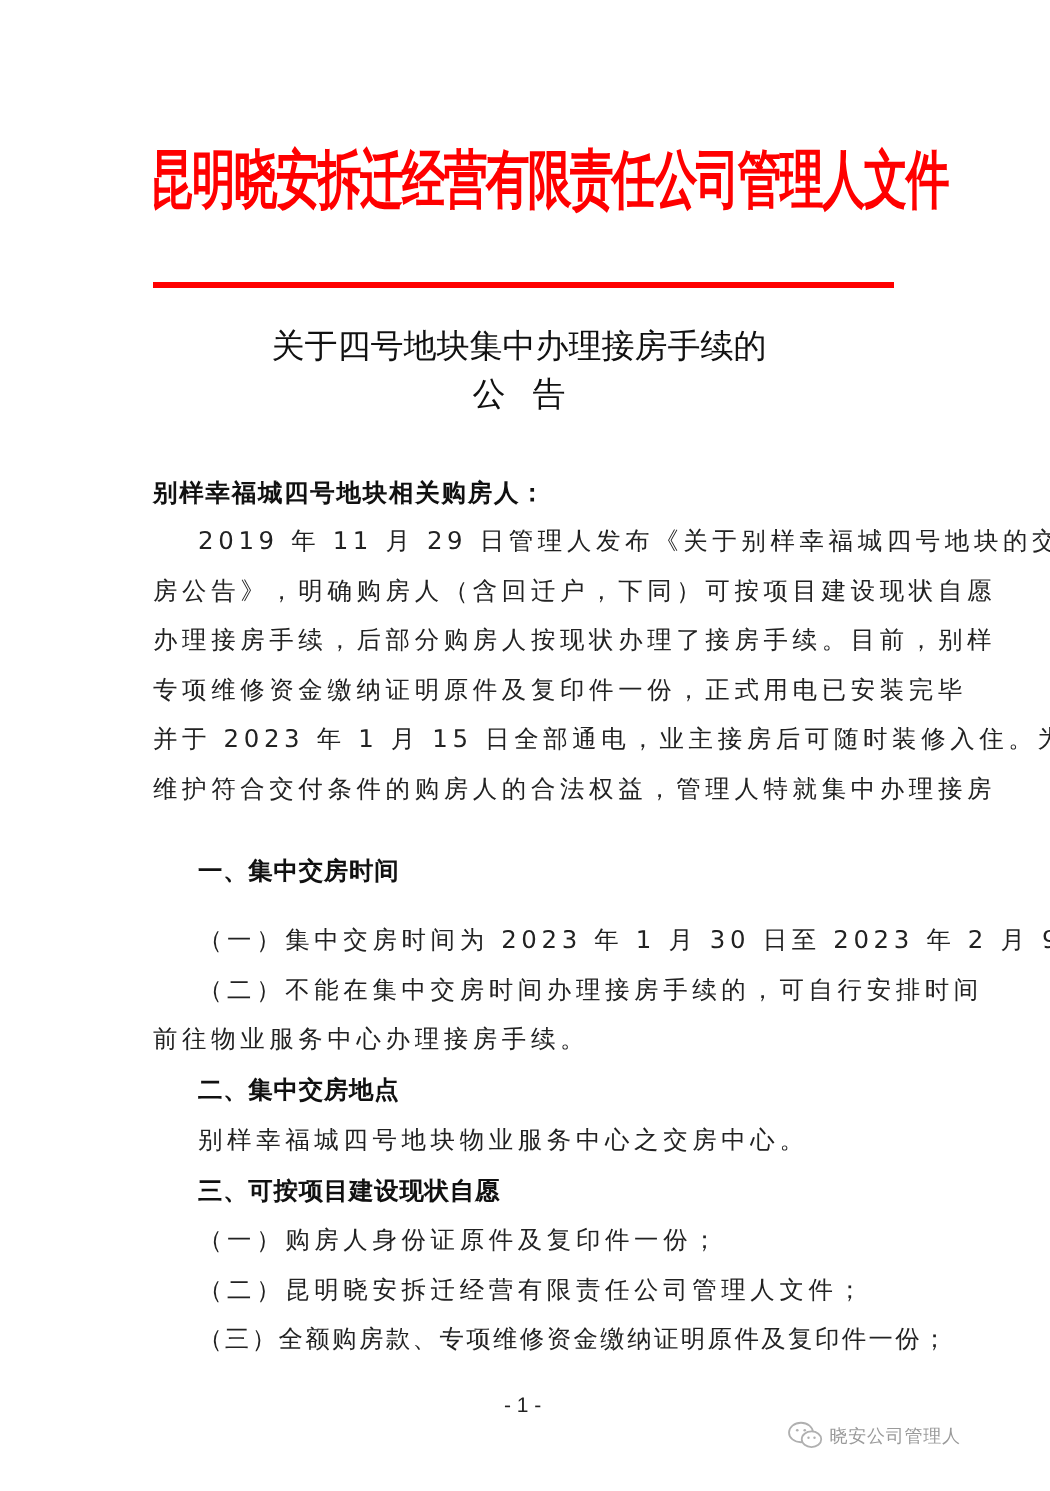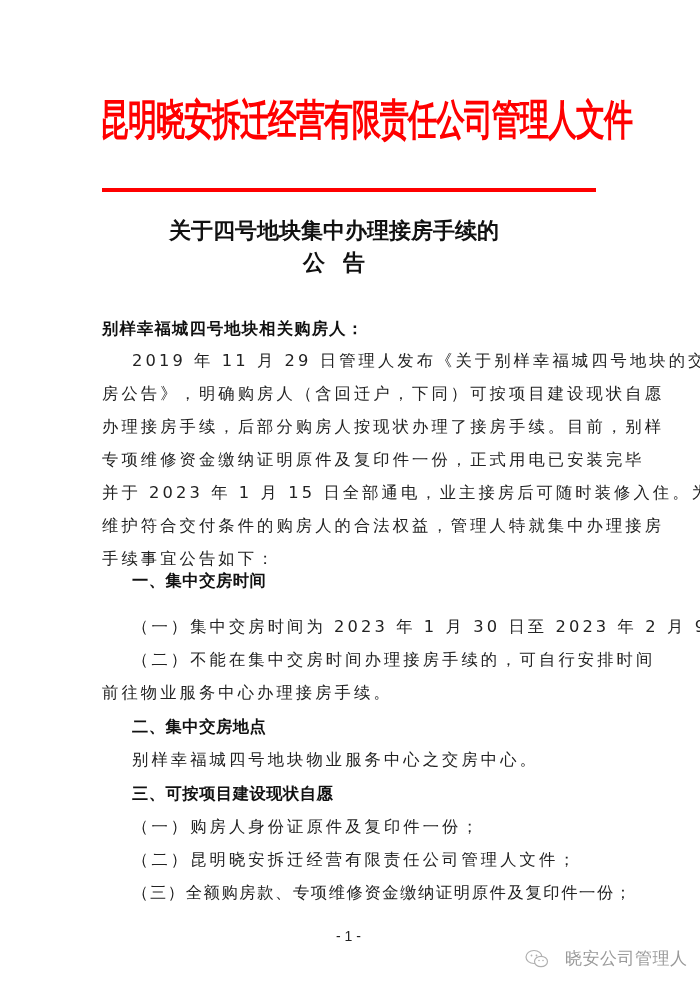--- a/index.html
+++ b/index.html
@@ -39,25 +39,25 @@
     .red-line {
       position: absolute;
       left: 102px;
       top: 188px;
       width: 494px;
       height: 4px;
       background: #ff0000;
     }
     .doc-title {
       position: absolute;
-      left: 84px;
+      left: 96px;
       width: 500px;
       text-align: center;
       font-family: "DejaVu Serif", serif;
-      font-weight: bold;
+      font-weight: normal;
       font-size: 22px;
       color: #111;
       white-space: nowrap;
     }
     .doc-title.t1 { top: 216px; letter-spacing: 0px; }
     .doc-title.t2 { top: 248px; letter-spacing: 18px; padding-left: 18px; box-sizing: border-box; }
     .line {
       position: absolute;
       left: 102px;
       width: 500px;
@@ -88,24 +88,24 @@
       font-family: "Liberation Sans", sans-serif;
       font-size: 14px;
       color: #222;
     }
     .watermark {
       position: absolute;
       left: 525px;
       top: 947px;
       display: flex;
       align-items: center;
-      gap: 16px;
+      gap: 4px;
       color: #9a9a9a;
       font-family: "DejaVu Sans", sans-serif;
-      font-size: 17px;
+      font-size: 12px;
       letter-spacing: 0.5px;
     }
     .watermark svg { display: block; }
   </style>
 </head>
 <body>
 
 <div class="page">
 
   <div class="red-header">昆明晓安拆迁经营有限责任公司管理人文件</div>
@@ -115,21 +115,20 @@
   <div class="doc-title t2">公告</div>
 
   <div class="line salutation" style="top:318px;">别样幸福城四号地块相关购房人：</div>
 
   <div class="line indent" style="top:350px;">2019 年 11 月 29 日管理人发布《关于别样幸福城四号地块的交</div>
   <div class="line" style="top:383px;">房公告》，明确购房人（含回迁户，下同）可按项目建设现状自愿</div>
   <div class="line" style="top:416px;">办理接房手续，后部分购房人按现状办理了接房手续。目前，别样</div>
   <div class="line" style="top:449px;">专项维修资金缴纳证明原件及复印件一份，正式用电已安装完毕</div>
   <div class="line" style="top:482px;">并于 2023 年 1 月 15 日全部通电，业主接房后可随时装修入住。为</div>
   <div class="line" style="top:515px;">维护符合交付条件的购房人的合法权益，管理人特就集中办理接房</div>
-  <div class="line" style="top:548px;">手续事宜公告如下：</div>
 
   <div class="line bold indent" style="top:570px;">一、集中交房时间</div>
   <div class="line indent" style="top:616px;">（一）集中交房时间为 2023 年 1 月 30 日至 2023 年 2 月 9 日。</div>
   <div class="line indent" style="top:649px;">（二）不能在集中交房时间办理接房手续的，可自行安排时间</div>
   <div class="line" style="top:682px;">前往物业服务中心办理接房手续。</div>
 
   <div class="line bold indent" style="top:716px;">二、集中交房地点</div>
   <div class="line indent" style="top:749px;">别样幸福城四号地块物业服务中心之交房中心。</div>
 
   <div class="line bold indent" style="top:783px;">三、可按项目建设现状自愿</div>

